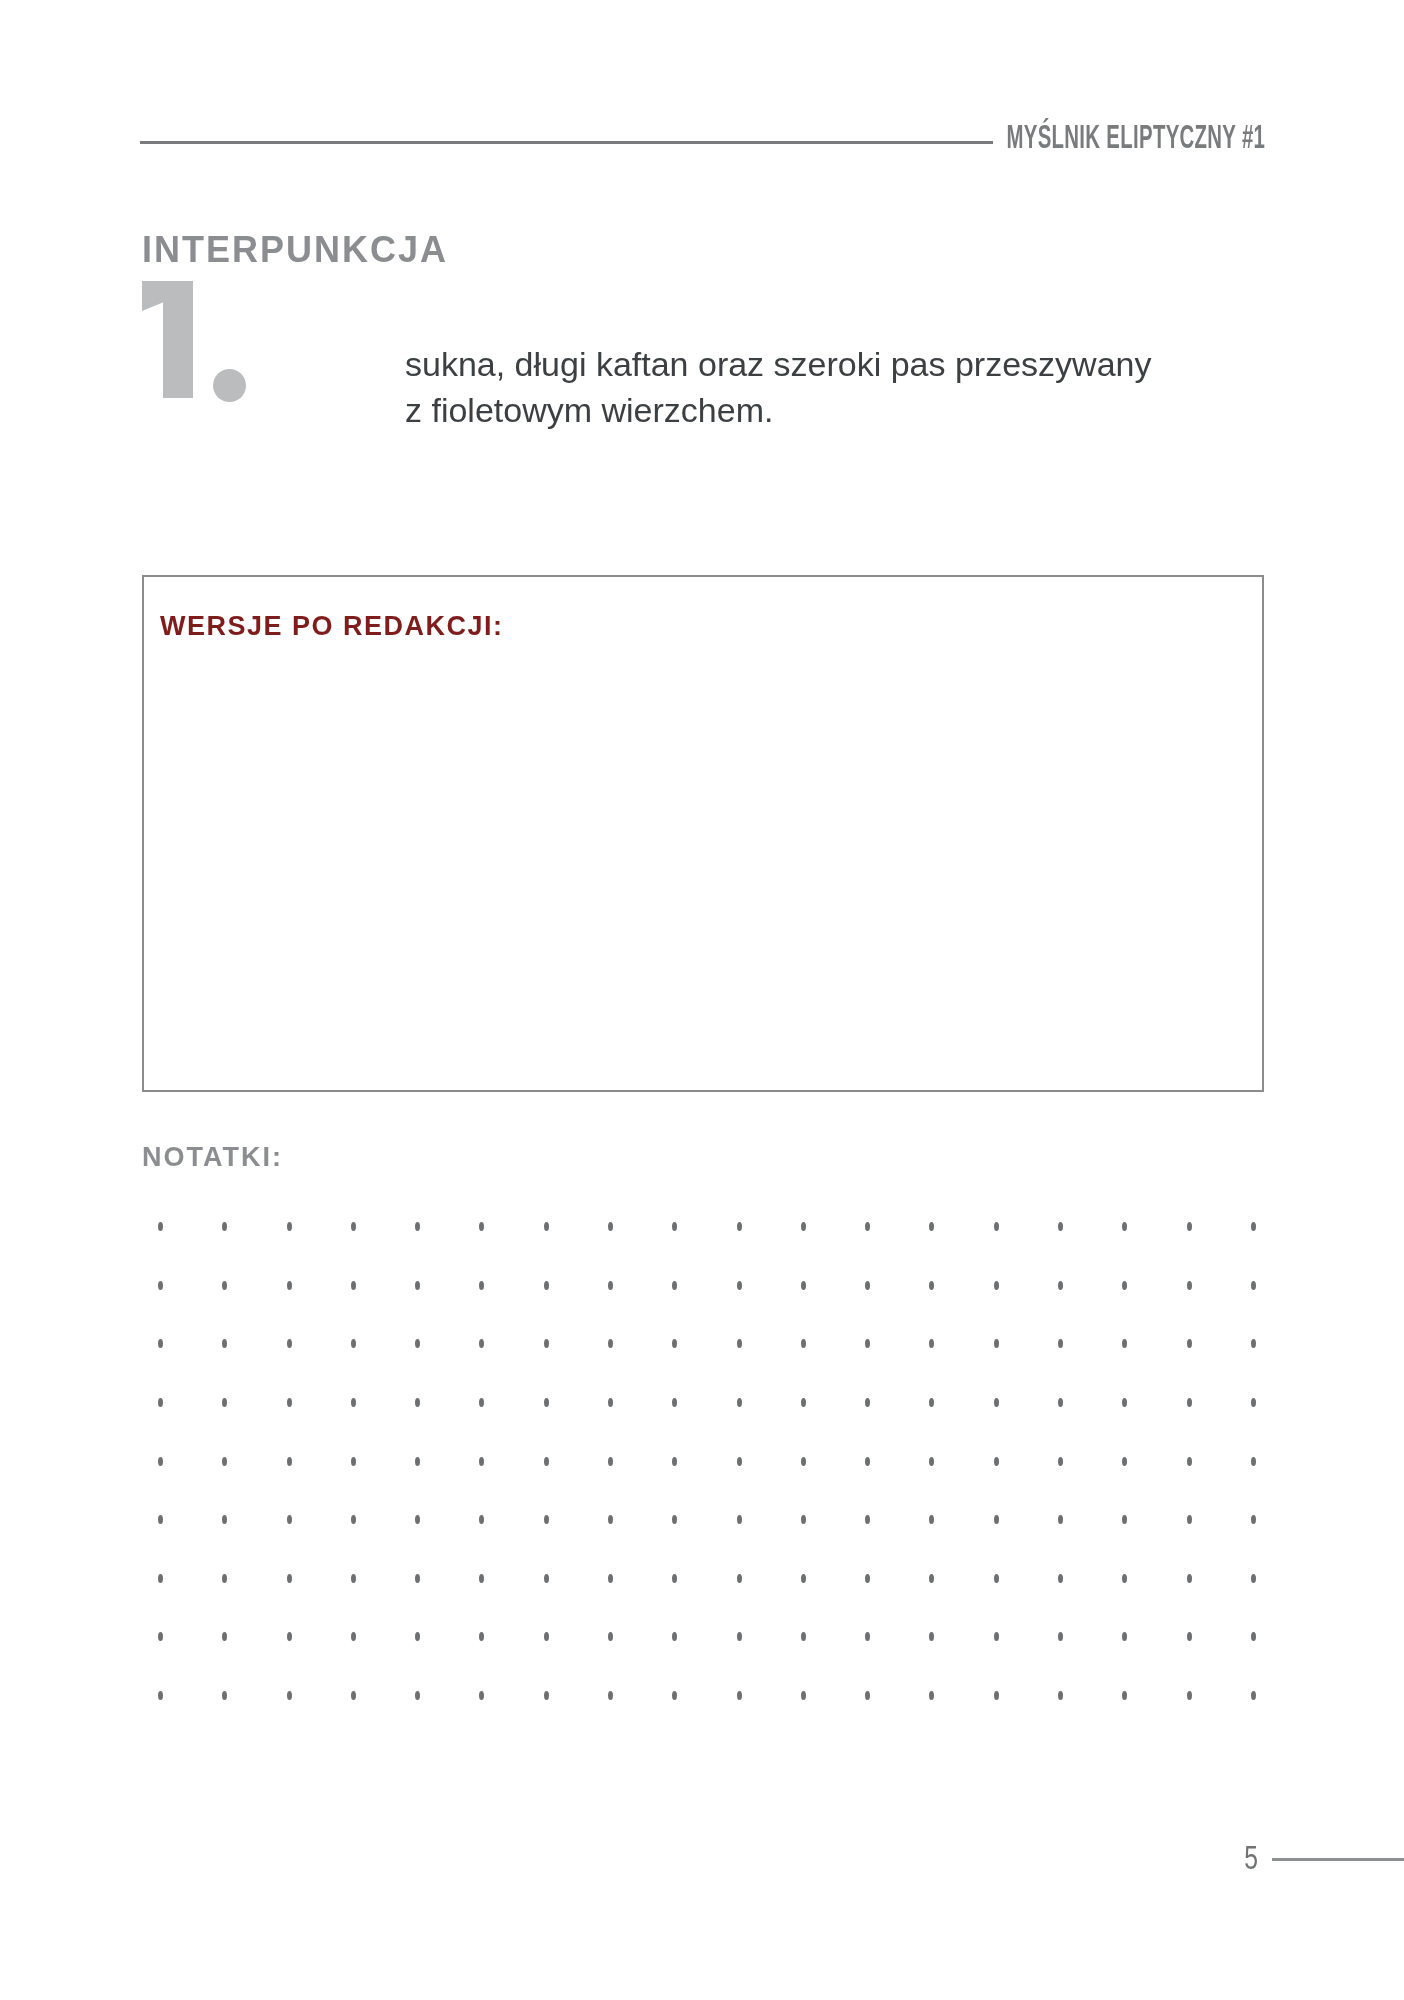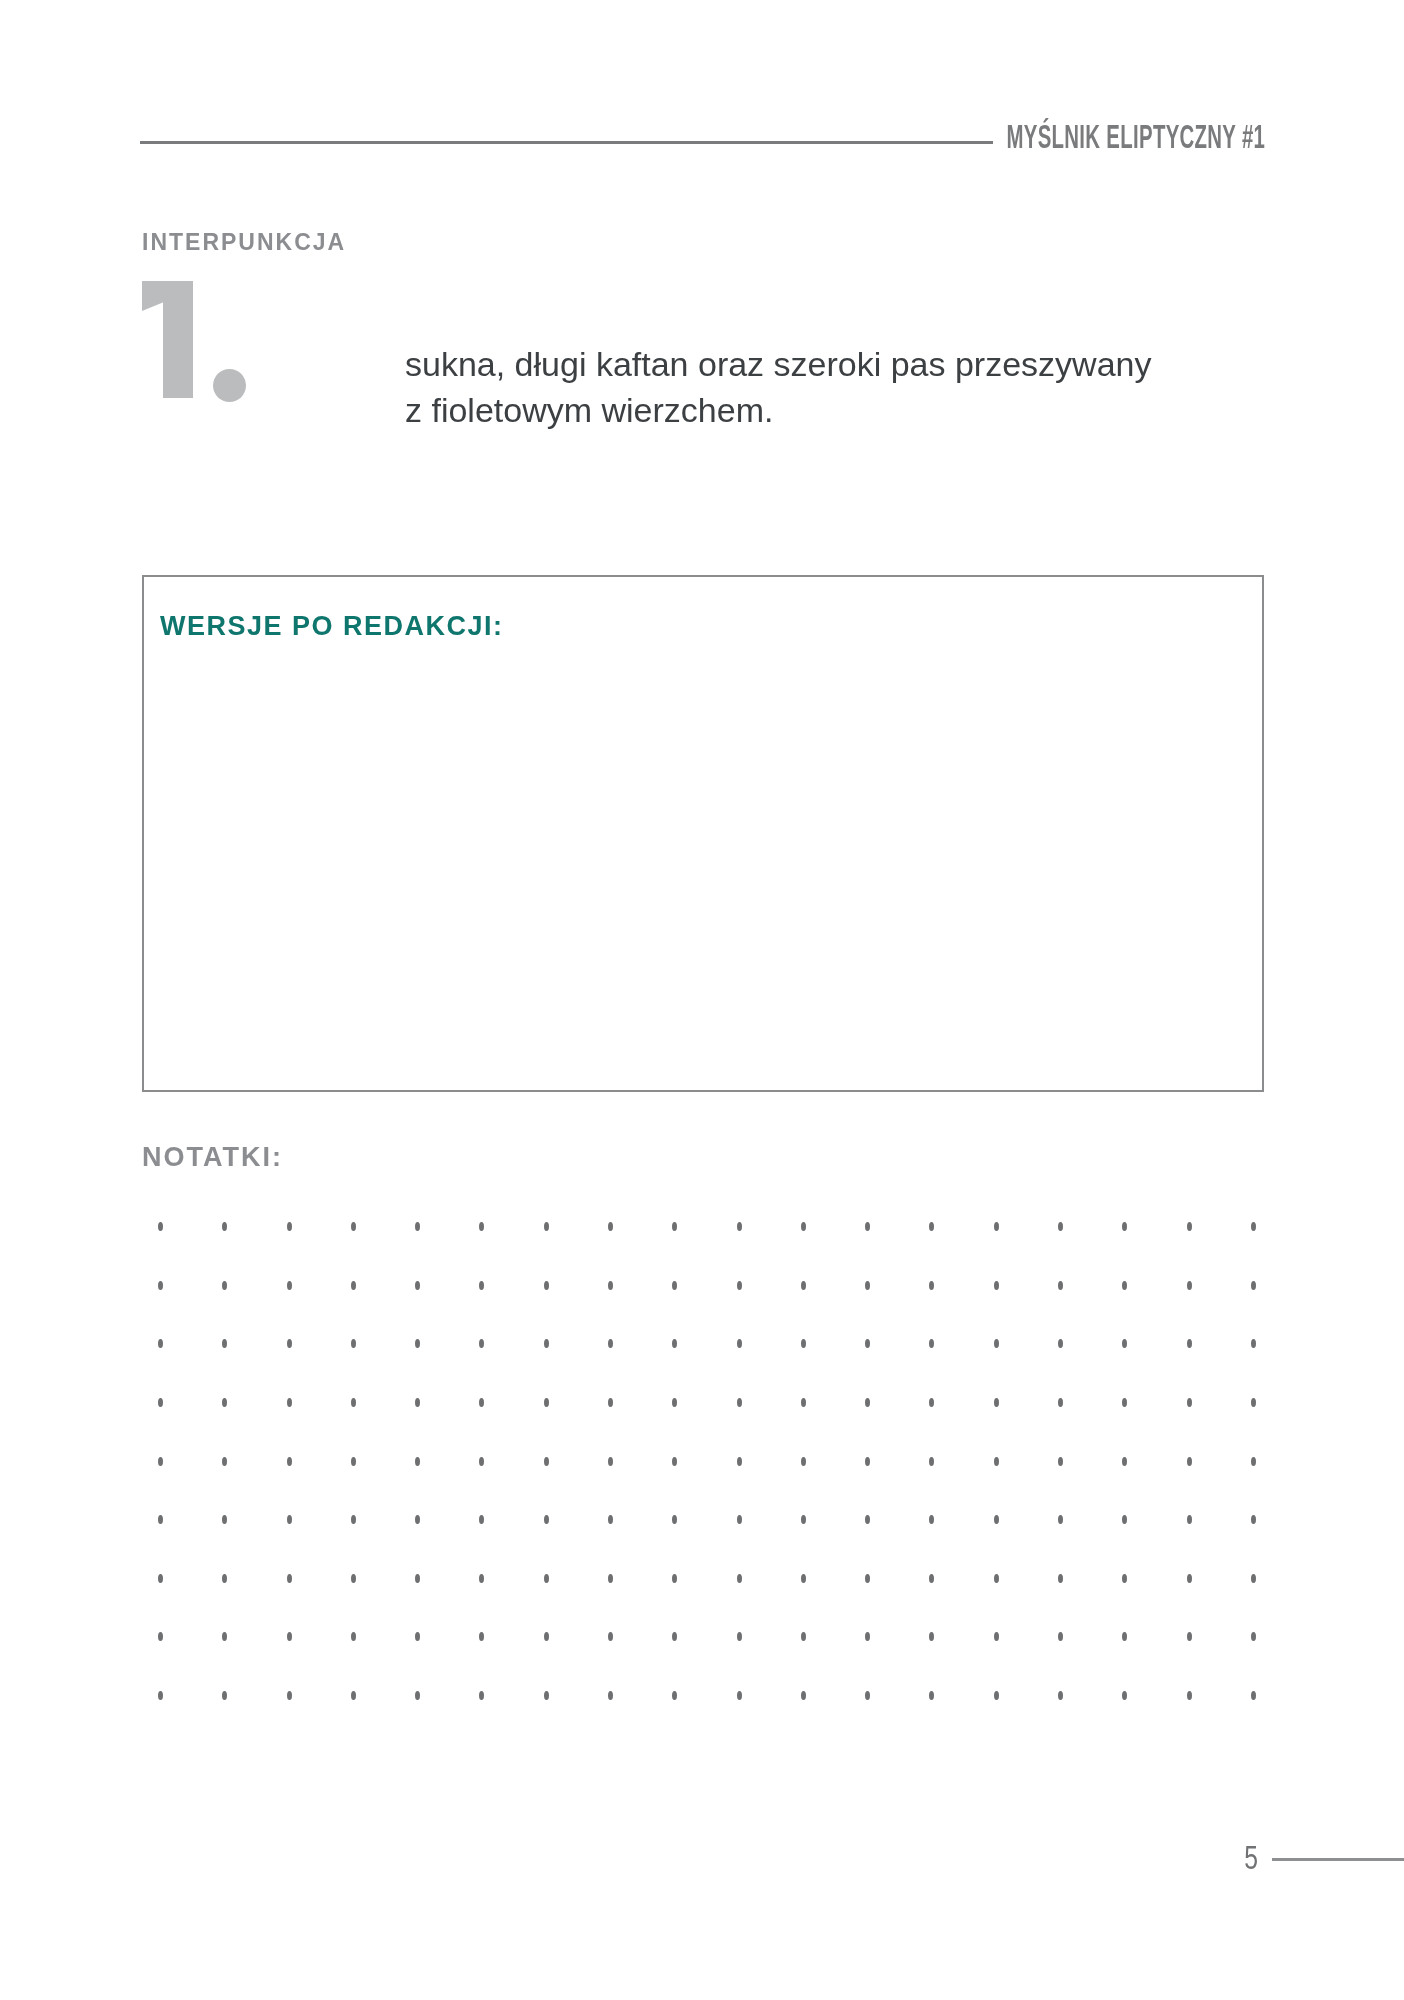--- a/index.html
+++ b/index.html
@@ -37,21 +37,21 @@
     transform: scaleX(0.60);
     transform-origin: 100% 50%;
     letter-spacing: 0.5px;
   }
 
   
   .category-heading {
     position: absolute;
     left: 142px;
     top: 229px;
-    font-size: 23px;
+    font-size: 36px;
     font-weight: 700;
     letter-spacing: 2px;
     color: var(--heading-gray, #8b8d90);
   }
 
   
   .numeral {
     position: absolute;
     left: 142px;
     top: 281px;
@@ -122,21 +122,21 @@
     border: 2px solid #8b8c8e;
     background: #ffffff;
   }
   .answer-box-label {
     position: absolute;
     left: 16px;
     top: 34px;
     font-size: 27px;
     font-weight: 700;
     letter-spacing: 1.5px;
-    color: #0f766e;
+    color: #7f1d1d;
   }
 
   
   .notes-heading {
     position: absolute;
     left: 142px;
     top: 1142px;
     font-size: 27px;
     font-weight: 700;
     letter-spacing: 2px;

